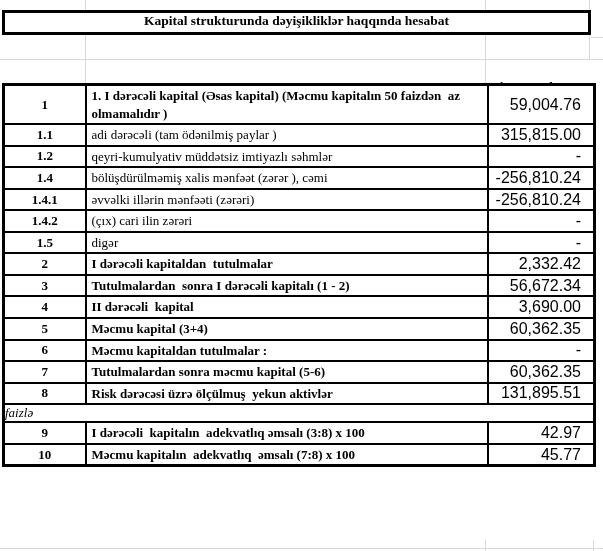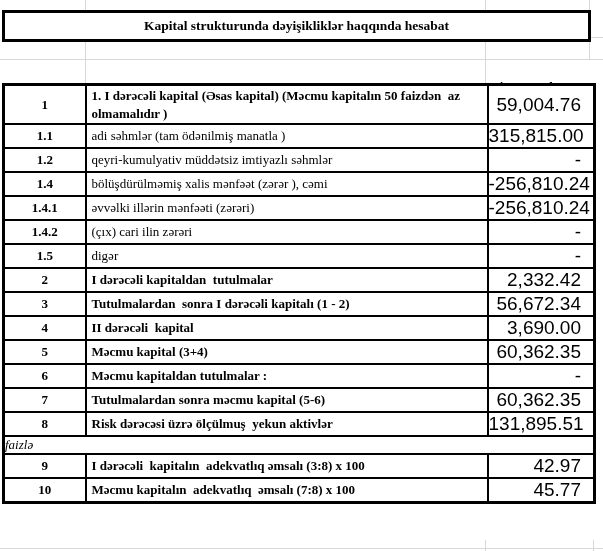--- a/index.html
+++ b/index.html
@@ -7,40 +7,40 @@
   .canvas {
     position:relative; width:603px; height:551px; background:#ffffff;
     color:#000000; font-family:"Liberation Serif", serif; overflow:hidden;
   }
   
   .gl { position:absolute; background:#d8d8d8; }
   .gl.v { width:1px; }
   .gl.h { height:1px; }
 
   .title-box {
-    position:absolute; left:2px; top:10px; width:589px; height:32px;
+    position:absolute; left:2px; top:10px; width:589px; height:25px;
     border:3px solid #000000; background:#ffffff;
-    display:flex; align-items:center; justify-content:center;
+    display:flex; align-items:flex-start; justify-content:center;
     font-weight:bold; font-size:13.5px;
   }
   .unit-note {
     position:absolute; left:489px; top:76px; width:104px; height:22px;
     line-height:22px; font-weight:bold; font-size:13px; text-align:left;
   }
   table.capital {
     position:absolute; left:2px; top:83px; width:591px;
     border-collapse:collapse; table-layout:fixed; background:#ffffff;
     border:3px solid #000000;
   }
   table.capital td { border:2px solid #000000; height:15px; vertical-align:middle; }
   tr.tall td { height:38px; }
   .num-cell   { text-align:center; font-weight:bold; font-size:13px; }
   .label-cell { font-size:13px; padding:1px 4px 1px 5px; white-space:pre-wrap; line-height:1.35; }
   .label-cell.bold { font-weight:bold; }
-  .value-cell { text-align:right; padding-right:12px; font-family:"Liberation Sans", sans-serif; font-size:19px; }
+  .value-cell { text-align:right; padding-right:12px; font-family:"Liberation Sans", sans-serif; font-size:16px; }
   .note-cell  { padding-right:8px; font-style:italic; font-size:13px; height:19px; }
 </style>
 </head>
 <body>
 
 <div class="canvas">
 
   <div class="gl v" style="left:85px;  top:0;     height:10px;"></div>
   <div class="gl v" style="left:485px; top:0;     height:10px;"></div>
   <div class="gl v" style="left:589px; top:0;     height:10px;"></div>
@@ -66,21 +66,21 @@
       <col style="width:107px">
     </colgroup>
     <tbody>
         <tr class="tall">
           <td class="num-cell">1</td>
           <td class="label-cell bold">1. I dərəcəli kapital (Əsas kapital) (Məcmu kapitalın 50 faizdən  az olmamalıdır )</td>
           <td class="value-cell">59,004.76</td>
         </tr>
         <tr>
           <td class="num-cell">1.1</td>
-          <td class="label-cell">adi səhmlər (tam ödənilmiş manatla )</td>
+          <td class="label-cell">adi dərəcəli (tam ödənilmiş paylar )</td>
           <td class="value-cell">315,815.00</td>
         </tr>
         <tr>
           <td class="num-cell">1.2</td>
           <td class="label-cell">qeyri-kumulyativ müddətsiz imtiyazlı səhmlər</td>
           <td class="value-cell">-</td>
         </tr>
         <tr>
           <td class="num-cell">1.4</td>
           <td class="label-cell">bölüşdürülməmiş xalis mənfəət (zərər ), cəmi</td>

